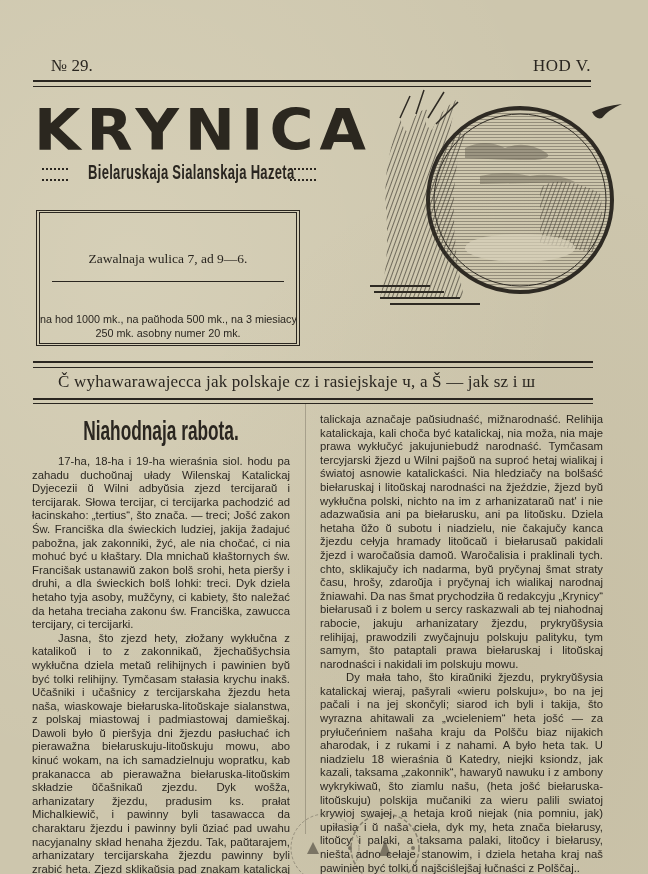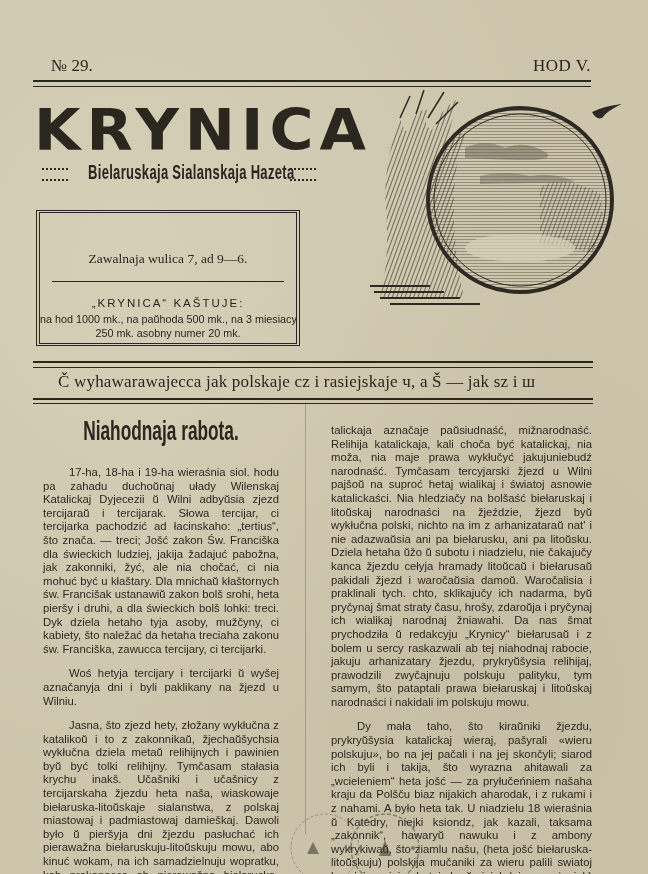--- a/index.html
+++ b/index.html
@@ -51,21 +51,21 @@
   .illus { top: 88px; left: 370px; width: 260px; height: 230px; }
 
   
   .rule-mid { top: 361px; left: 33px; width: 560px; height: 4px; border-top: 2px solid #2a2620; border-bottom: 1px solid #2a2620; }
   .ortho { top: 372px; left: 58px; font-size: 17px; white-space: nowrap; letter-spacing: 0.2px; }
   .rule-mid2 { top: 398px; left: 33px; width: 560px; height: 3px; border-top: 2px solid #2a2620; border-bottom: 1px solid #2a2620; }
 
   
   .col { font-family: "Liberation Sans", sans-serif; font-size: 11.3px; line-height: 13.6px;
     text-align: justify; color: #2c2822; }
-  .col p { margin: 11px; text-indent: 26px; }
+  .col p { margin: 0; text-indent: 26px; }
   .col p.noindent { text-indent: 0; }
   .col-left { top: 455px; left: 32px; width: 258px; }
   .col-right { top: 413px; left: 320px; width: 283px; }
   .col-divider { top: 404px; left: 305px; width: 0; height: 430px; border-left: 1px solid rgba(42,38,32,0.25); }
   .headline { top: 416px; left: 32px; width: 258px; text-align: center;
     font-family: "Liberation Sans", sans-serif; font-weight: bold; font-size: 27px;
     transform: scaleX(0.64); transform-origin: center top; white-space: nowrap; color: #2a2620; }
 
   
   .stamp { top: 808px; left: 285px; width: 150px; height: 66px; opacity: 0.55; }
@@ -82,21 +82,20 @@
 <div class="abs title">KRYNICA</div>
 <div class="abs subtitle-row">
   <span class="ornament l"></span>
   <span class="subtitle">Bielaruskaja Sialanskaja Hazeta</span>
   <span class="ornament r"></span>
 </div>
 
 <div class="abs info-box">
   <div class="info-addr">Zawalnaja wulica 7, ad 9—6.</div>
   <div class="info-sep"></div>
-  <div class="info-price-title">„KRYNICA“ KAŠTUJE:</div>
   <div class="info-price-1">na hod 1000 mk., na paŭhoda 500 mk., na 3 miesiacy</div>
   <div class="info-price-2">250 mk. asobny numer 20 mk.</div>
 </div>
 
 <div class="abs illus">
   <svg width="260" height="230" viewBox="0 0 260 230">
     <defs>
       <pattern id="hatch" width="4" height="4" patternUnits="userSpaceOnUse" patternTransform="rotate(20)">
         <line x1="0" y1="0" x2="0" y2="4" stroke="#3a352c" stroke-width="1.3"></line>
       </pattern>
@@ -127,21 +126,20 @@
 
 <div class="abs rule-mid"></div>
 <div class="abs ortho">Č wyhawarawajecca jak polskaje cz i rasiejskaje ч, a Š — jak sz i ш</div>
 <div class="abs rule-mid2"></div>
 
 <div class="abs headline">Niahodnaja rabota.</div>
 <div class="abs col-divider"></div>
 
 <div class="abs col col-left">
   <p>17-ha, 18-ha i 19-ha wieraśnia siol. hodu pa zahadu duchoŭnaj ułady Wilenskaj Katalickaj Dyjecezii ŭ Wilni adbyŭsia zjezd tercijaraŭ i tercijarak. Słowa tercijar, ci tercijarka pachodzić ad łacinskaho: „tertius“, što znača. — treci; Jošć zakon Św. Franciška dla świeckich ludziej, jakija žadajuć pabožna, jak zakonniki, žyć, ale nia chočać, ci nia mohuć być u kłaštary. Dla mnichaŭ kłaštornych św. Francišak ustanawiŭ zakon bolš srohi, heta pieršy i druhi, a dla świeckich bolš lohki: treci. Dyk dziela hetaho tyja asoby, mužčyny, ci kabiety, što naležać da hetaha treciaha zakonu św. Franciška, zawucca tercijary, ci tercijarki.</p>
-  <p>Woś hetyja tercijary i tercijarki ŭ wyšej aznačanyja dni i byli paklikany na žjezd u Wilniu.</p>
   <p>Jasna, što zjezd hety, złožany wykłučna z katalikoŭ i to z zakonnikaŭ, žjechaŭšychsia wykłučna dziela metaŭ relihijnych i pawinien byŭ być tolki relihijny. Tymčasam stałasia krychu inakš. Učašniki i učašnicy z tercijarskaha žjezdu heta naša, wiaskowaje biełaruska-litoŭskaje sialanstwa, z polskaj miastowaj i padmiastowaj damieškaj. Dawoli było ŭ pieršyja dni žjezdu pasłuchać ich pierawažna biełaruskuju-litoŭskuju mowu, abo kinuć wokam, na ich samadzielnuju wopratku, kab prakanacca ab pierawažna biełaruska-litoŭskim składzie ŭčašnikaŭ zjezdu. Dyk wošža, arhanizatary žjezdu, pradusim ks. prałat Michalkiewič, i pawinny byli tasawacca da charaktaru žjezdu i pawinny byli ŭziać pad uwahu nacyjanalny skład henaha žjezdu. Tak, paŭtarajem, arhanizatary tercijarskaha žjezdu pawinny byli zrabić heta. Zjezd sklikaŭsia pad znakam katalickaj relihii. Słowa: ka-</p>
 </div>
 
 <div class="abs col col-right">
   <p class="noindent">talickaja aznačaje paŭsiudnaść, mižnarodnaść. Relihija katalickaja, kali choča być katalickaj, nia moža, nia maje prawa wykłučyć jakujuniebudź narodnaść. Tymčasam tercyjarski žjezd u Wilni pajšoŭ na suproć hetaj wialikaj i światoj asnowie katalickaści. Nia hledziačy na bolšaść biełaruskaj i litoŭskaj narodnaści na žjeździe, žjezd byŭ wykłučna polski, nichto na im z arhanizataraŭ nat' i nie adazwaŭsia ani pa biełarusku, ani pa litoŭsku. Dziela hetaha ŭžo ŭ subotu i niadzielu, nie čakajučy kanca žjezdu cełyja hramady litoŭcaŭ i biełarusaŭ pakidali žjezd i waročaŭsia damoŭ. Waročalisia i praklinali tych. chto, sklikajučy ich nadarma, byŭ pryčynaj šmat straty času, hrošy, zdaroŭja i pryčynaj ich wialikaj narodnaj žniawahi. Da nas šmat prychodziła ŭ redakcyju „Krynicy“ biełarusaŭ i z bolem u sercy raskazwali ab tej niahodnaj rabocie, jakuju arhanizatary žjezdu, prykryŭšysia relihijaj, prawodzili zwyčajnuju polskuju palityku, tym samym, što pataptali prawa biełaruskaj i litoŭskaj narodnaści i nakidali im polskuju mowu.</p>
   <p>Dy mała taho, što kiraŭniki žjezdu, prykryŭšysia katalickaj wieraj, pašyrali «wieru polskuju», bo na jej pačali i na jej skončyli; siarod ich byli i takija, što wyrazna ahitawali za „wcieleniem“ heta jošć — za pryłučeńniem našaha kraju da Polšču biaz nijakich aharodak, i z rukami i z nahami. A było heta tak. U niadzielu 18 wieraśnia ŭ Katedry, niejki ksiondz, jak kazali, taksama „zakonnik“, hawaryŭ nawuku i z ambony wykrykiwaŭ, što ziamlu našu, (heta jošć biełaruska-litoŭskuju) polskija mučaniki za wieru palili swiatoj krywioj swajej, a hetaja kroŭ niejak (nia pomniu, jak) upiłasia i ŭ naša cieła, dyk my, heta znača biełarusy, litoŭcy i palaki, a taksama palaki, litoŭcy i biełarusy, niešta adno cełaje stanowim, i dziela hetaha kraj naš pawinien być tolki ŭ najšciślejšaj łučnaści z Polščaj..</p>
 </div>
 
 <div class="abs stamp">
   <svg width="150" height="66" viewBox="0 0 150 66">

